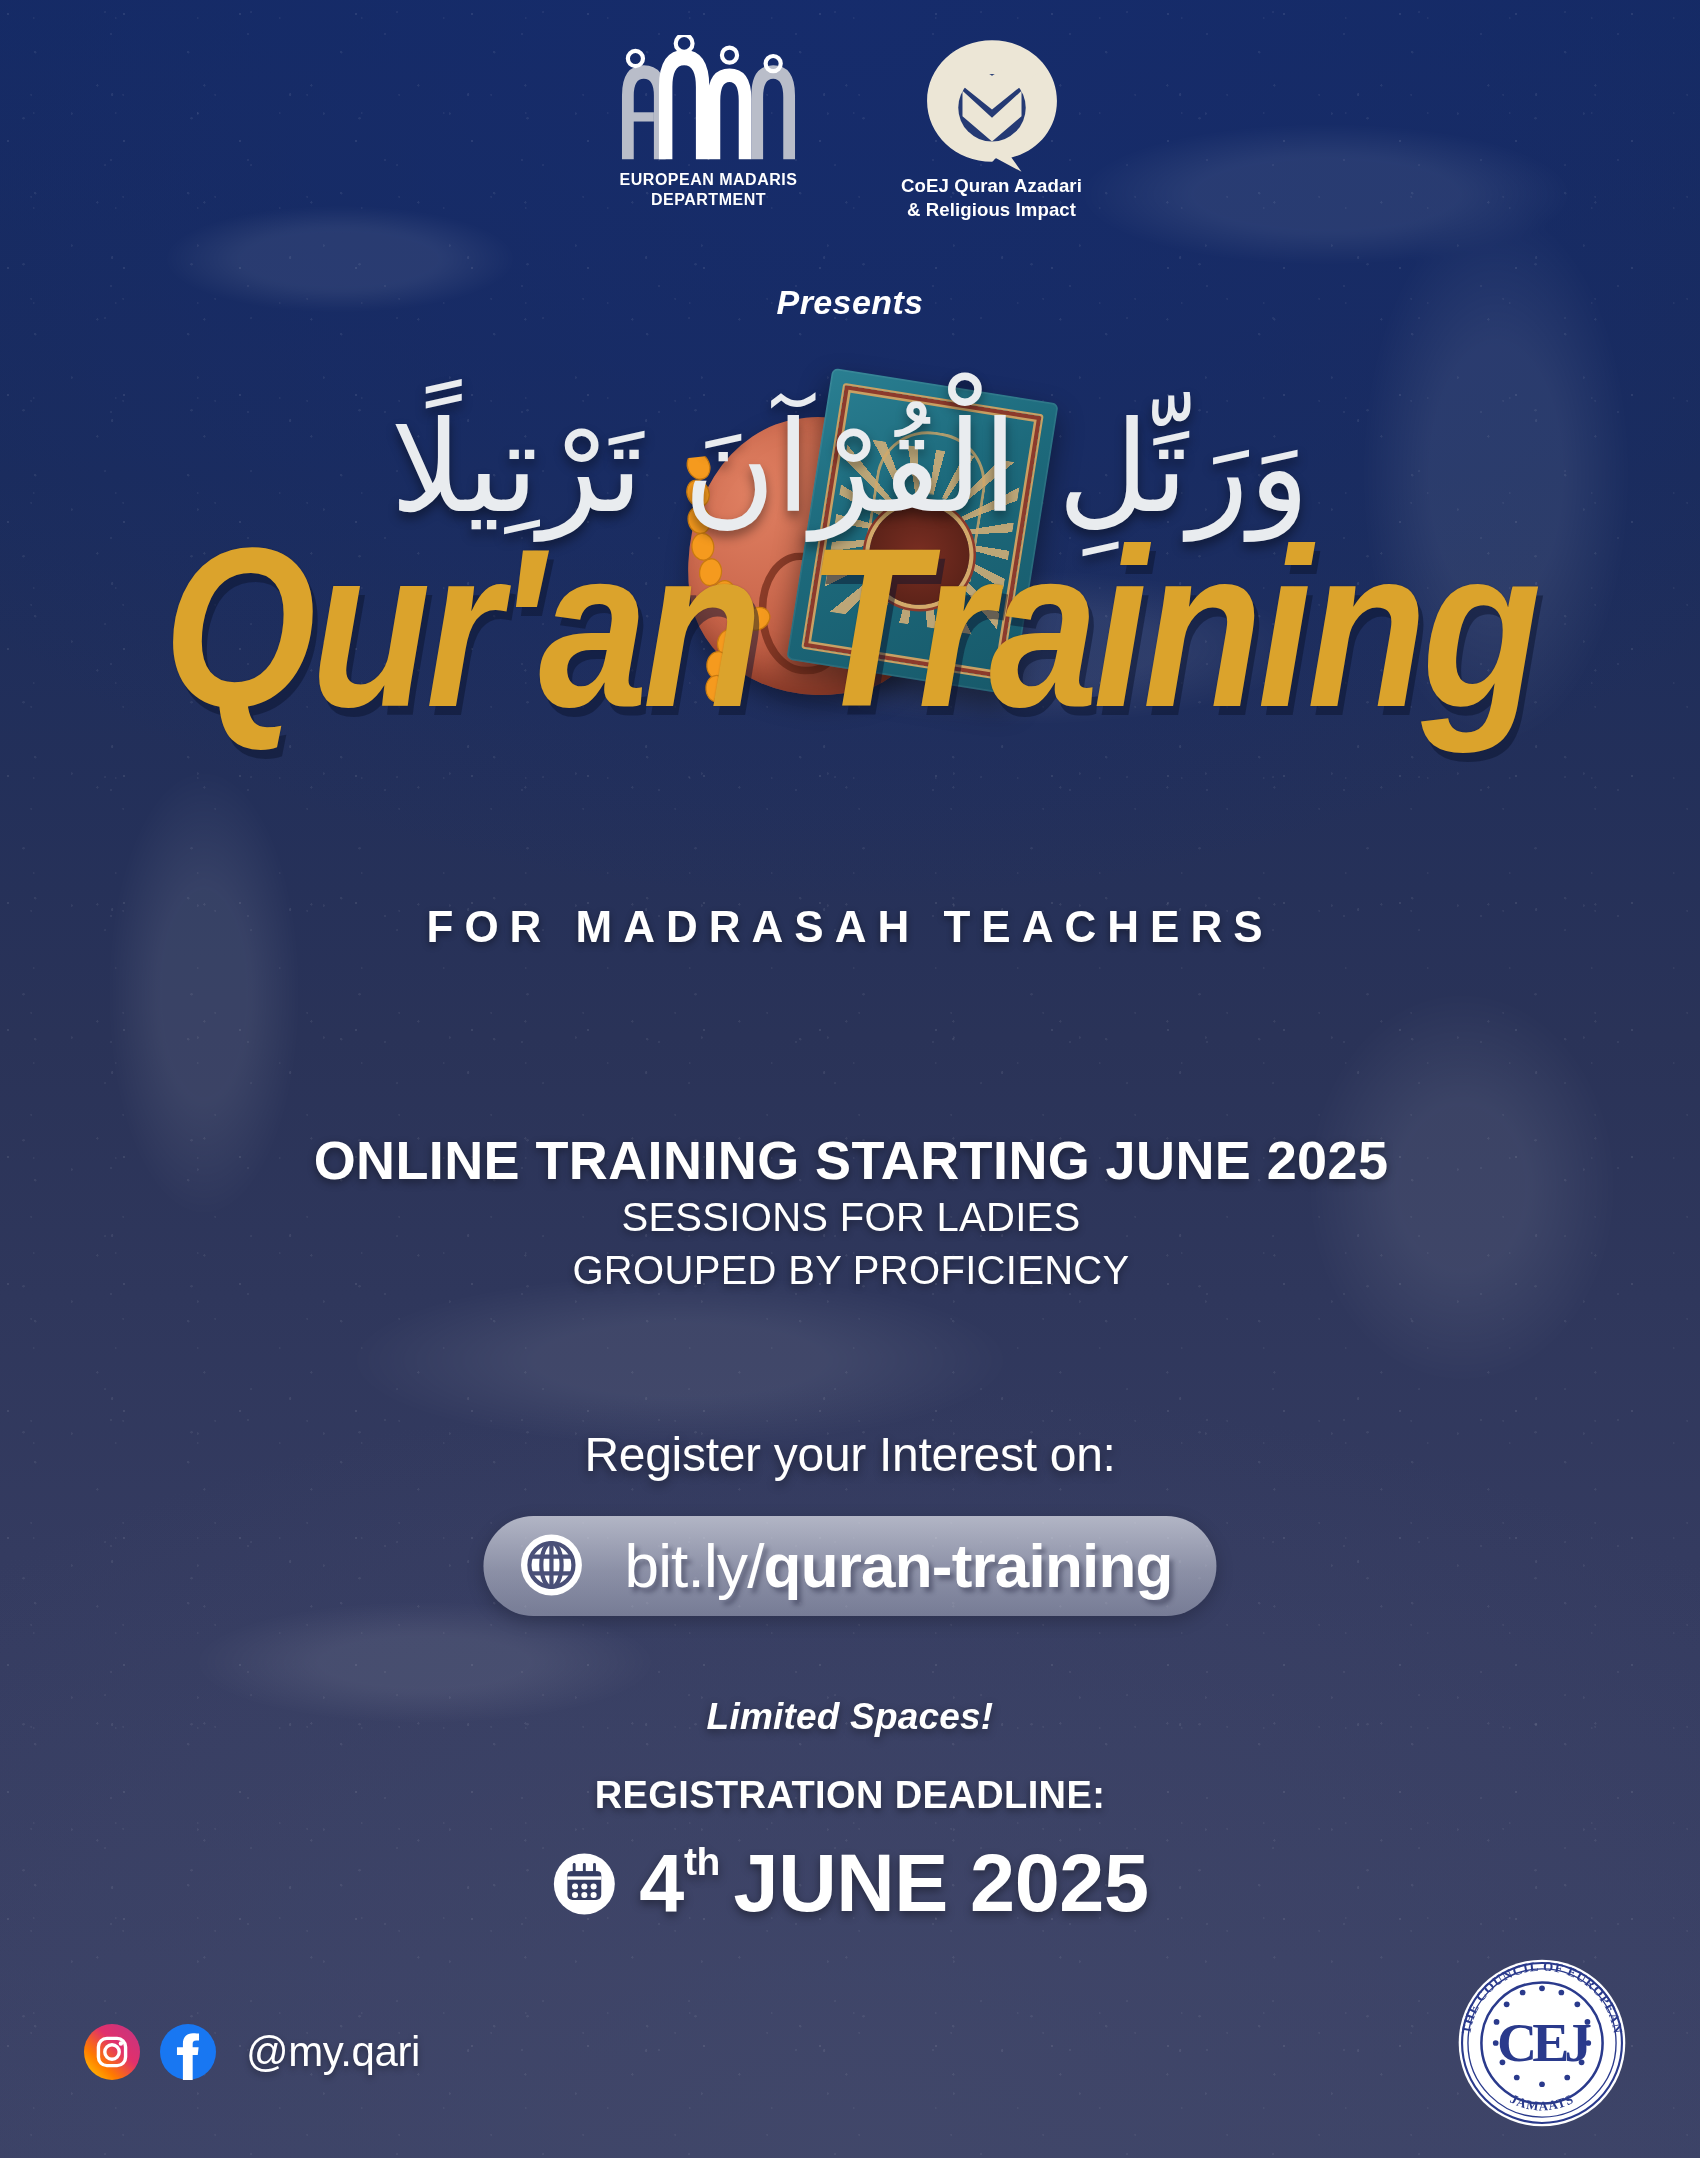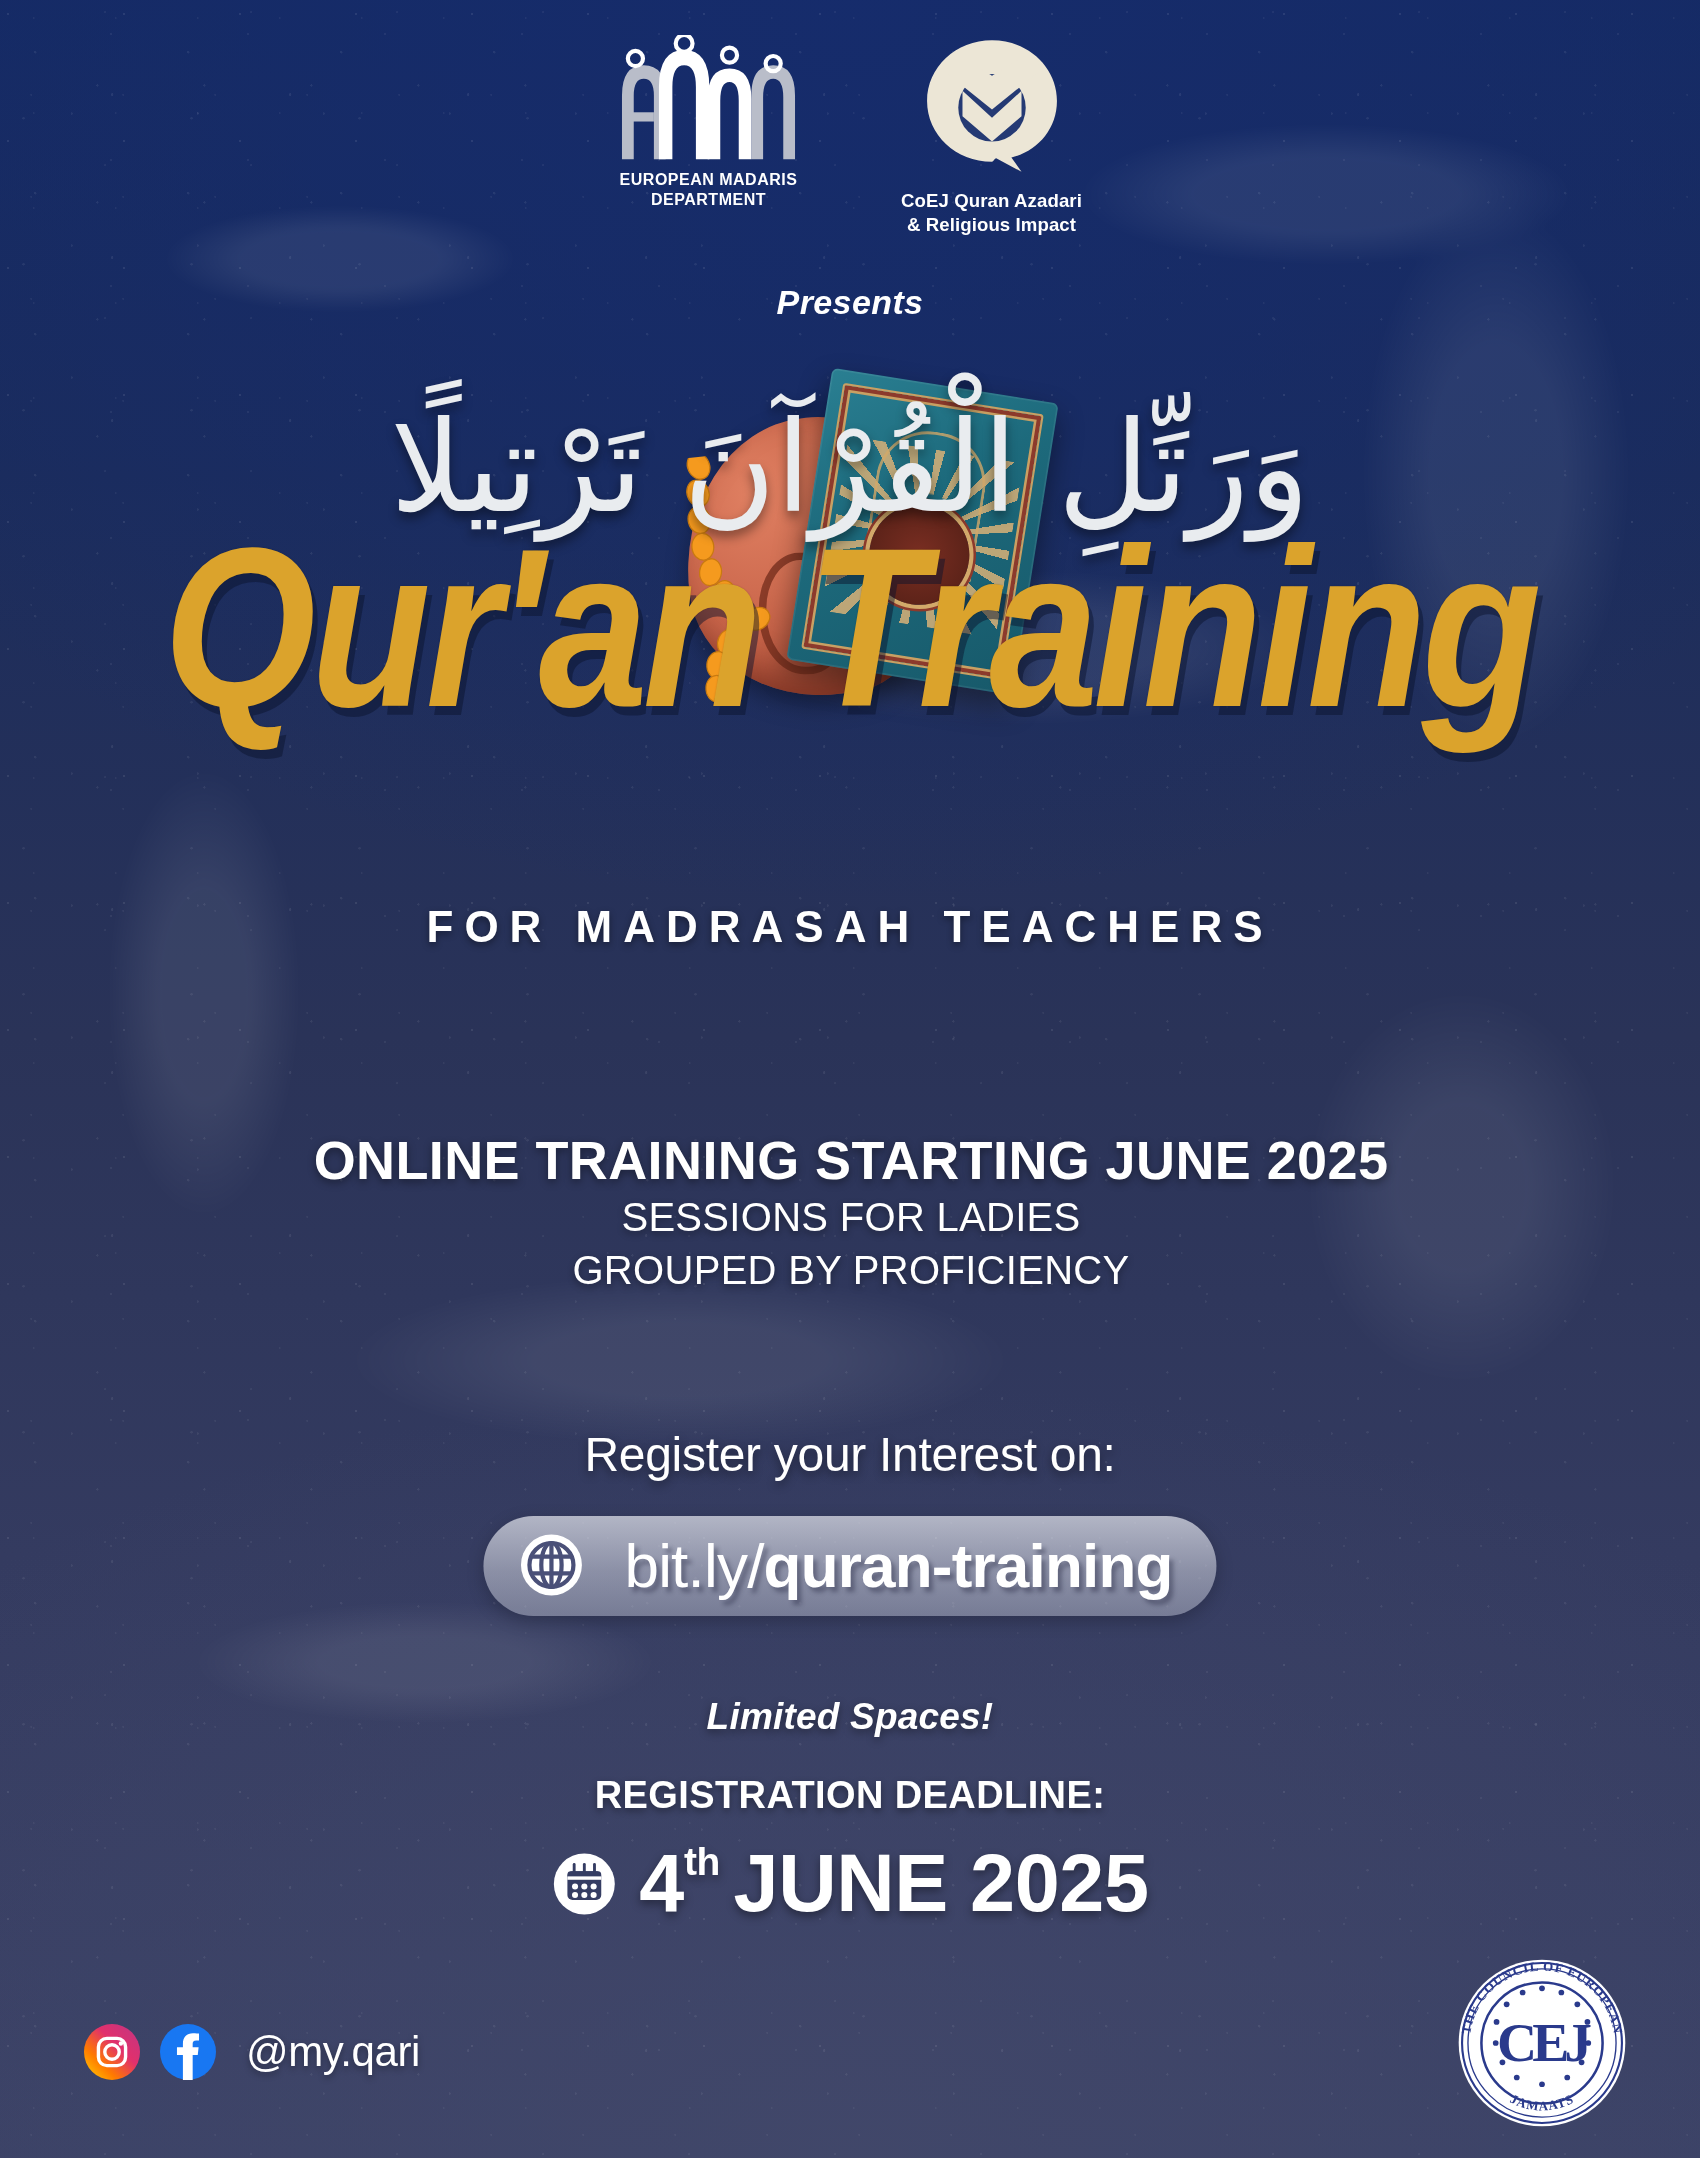--- a/index.html
+++ b/index.html
@@ -59,21 +59,21 @@
   }
   .logo-emd{ display:flex; flex-direction:column; align-items:center; width:253px; }
   .emd-mark{ width:211px; height:126px; }
   .emd-caption{
     margin-top:9px; color:#fff; text-align:center;
     font-size:16px; font-weight:bold; letter-spacing:0.5px; line-height:1.22;
   }
   .logo-coej{ display:flex; flex-direction:column; align-items:center; width:253px; }
   .coej-mark{ width:140px; height:137px; }
   .coej-caption{
-    margin-top:17px; color:#fff; text-align:center;
+    margin-top:2px; color:#fff; text-align:center;
     font-size:18.6px; font-weight:bold; line-height:1.28; letter-spacing:0.1px;
   }
 
   .presents{
     position:absolute; top:283px; left:0; right:0; text-align:center;
     color:#fff; font-size:34px; font-style:italic; font-weight:bold; letter-spacing:0.4px;
   }
 
   
   .hero{ position:absolute; top:396px; left:0; right:0; height:590px; }

